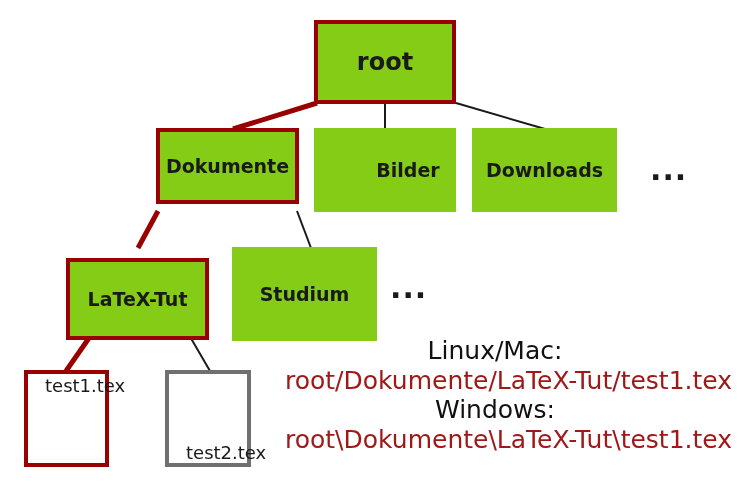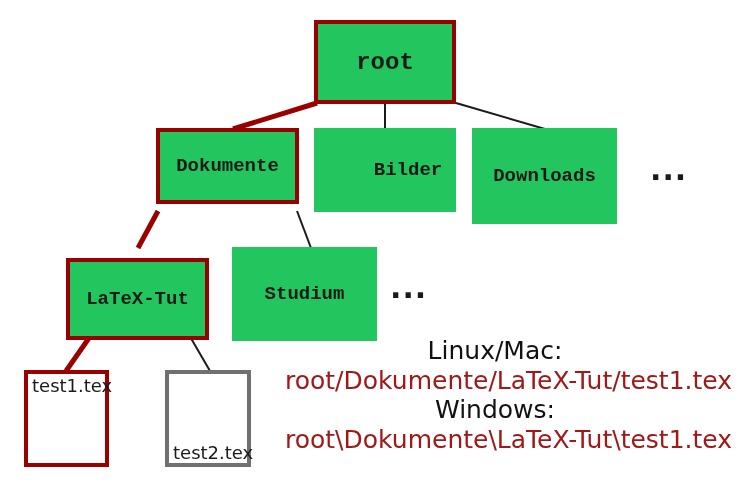--- a/index.html
+++ b/index.html
@@ -32,37 +32,36 @@
     display: flex;
     align-items: center;
     justify-content: center;
     text-align: center;
     font-family: "DejaVu Sans", sans-serif;
     font-weight: bold;
     color: #1a1a1a;
     z-index: 3;
   }
   .node.folder {
-    background: #22c55e;
-    font-family: Liberation Mono, monospace;
+    background: #84cc16;
   }
   .node.folder.plain {
     border: none;
   }
   .node.folder.hl {
     border: 4px solid #990000;
   }
   .node.file {
     background: #ffffff;
     align-items: flex-start;
     justify-content: flex-start;
     font-weight: normal;
     font-size: 18px;
     color: #1a1a1a;
-    padding: 1px 0 0 4px;
+    padding: 1px 0 0 17px;
   }
   .node.file.hl {
     border: 4px solid #990000;
   }
   .node.file.grey {
     border: 4px solid #707070;
   }
   .ellipsis {
     position: absolute;
     font-family: "DejaVu Sans", sans-serif;
@@ -119,21 +118,21 @@
   </div>
 
   <div class="node folder hl" style="left:156px; top:128px; width:143px; height:76px; font-size:19px;">
     <span>Dokumente</span>
   </div>
 
   <div class="node folder plain" style="left:314px; top:128px; width:142px; height:84px; font-size:19px;padding-left:46px;">
     <span>Bilder</span>
   </div>
 
-  <div class="node folder plain" style="left:472px; top:128px; width:145px; height:96px; font-size:19px;text-align:right;">
+  <div class="node folder plain" style="left:472px; top:128px; width:145px; height:84px; font-size:19px;text-align:right;">
     <span>Downloads</span>
   </div>
 
   <div class="ellipsis" style="left:650px; top:155px;">
     <span>...</span>
   </div>
 
   <div class="node folder hl" style="left:66px; top:247px; width:143px; height:82px; font-size:19px;margin-top:11px;">
     <span>LaTeX-Tut</span>
   </div>

